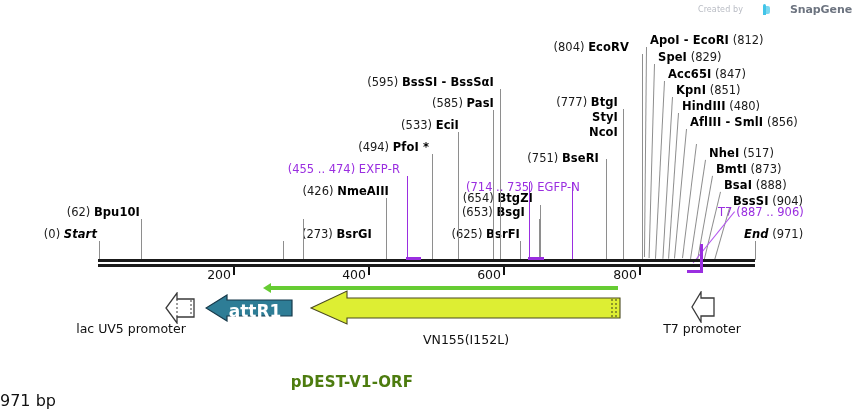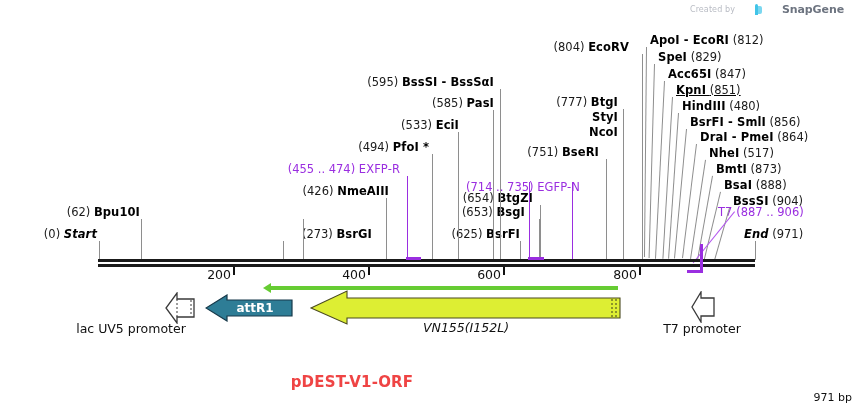--- a/index.html
+++ b/index.html
@@ -7,21 +7,21 @@
     width:852px;height:411px;
     background:#ffffff;
     font-family:"DejaVu Sans","Liberation Sans",sans-serif;
     position:relative;overflow:hidden;
     -webkit-font-smoothing:antialiased;
   }
   .stage{position:absolute;left:0;top:0;width:852px;height:411px;}
 
   
   .watermark{
-    position:absolute;right:8px;top:3px;
+    position:absolute;right:0;top:3px;
     display:flex;align-items:center;gap:20px;
     font-size:8px;color:#b9bcc4;font-weight:400;
     letter-spacing:.1px;
   }
   .watermark .sg{font-size:11px;color:#6d7480;font-weight:600;letter-spacing:-.1px;}
   .sg-mark{display:inline-block;width:7px;height:11px;position:relative;}
   .sg-mark:before{content:"";position:absolute;left:0;top:0;width:3px;height:11px;background:#41c4e8;border-radius:2px 2px 0 0;}
   .sg-mark:after{content:"";position:absolute;left:3.4px;top:1.5px;width:3.2px;height:8.5px;background:#7ad7f0;border-radius:0 2px 2px 0;}
 
   
@@ -51,25 +51,25 @@
   .rlabel{position:absolute;top:267px;font-size:12.5px;color:#111;transform:translateX(-100%);padding-right:1px;}
 
   
   .pbar{position:absolute;height:2.5px;background:#9a2ee0;}
   .pvert{position:absolute;width:2.5px;background:#9a2ee0;}
 
   
   .greenline{position:absolute;height:4px;background:#66cc33;}
   .green-head{position:absolute;width:0;height:0;border-top:5px solid transparent;border-bottom:5px solid transparent;border-right:8px solid #66cc33;}
   .arrow-caption{position:absolute;font-size:12.5px;color:#111;white-space:nowrap;transform:translateX(-50%);}
-  .arrow-inner-label{position:absolute;font-size:12px;color:#ffffff;font-weight:600;white-space:nowrap;transform:translateX(-50%);}
-
-  
-  .ptitle{position:absolute;width:704px;text-align:center;font-size:15px;font-weight:bold;color:#ef4444;letter-spacing:.2px;}
-  .pbp{position:absolute;width:852px;text-align:right;font-size:11px;color:#111;}
+  .arrow-inner-label{position:absolute;font-size:17px;color:#ffffff;font-weight:600;white-space:nowrap;transform:translateX(-50%);}
+
+  
+  .ptitle{position:absolute;width:704px;text-align:center;font-size:15px;font-weight:bold;color:#4d7c0f;letter-spacing:.2px;}
+  .pbp{position:absolute;width:852px;text-align:left;font-size:16px;color:#111;}
 </style>
 </head>
 <body>
 
 <div class="stage">
 
   <div class="watermark">
     <span>Created by</span>
     <span class="sg-mark"></span>
     <span class="sg">SnapGene</span>
@@ -124,21 +124,21 @@
   <div class="lab right" style="left:525px;top:206px;">
     <span class="pos">(653)</span>
     <span class="enz">BsgI</span>
   </div>
 
   <div class="lab right" style="left:533px;top:192px;">
     <span class="pos">(654)</span>
     <span class="enz">BtgZI</span>
   </div>
 
-  <div class="lab right" style="left:599px;top:146px;text-align:center;">
+  <div class="lab right" style="left:599px;top:152px;text-align:center;">
     <span class="pos">(751)</span>
     <span class="enz">BseRI</span>
   </div>
 
   <div class="lab right" style="left:618px;top:96px;">
     <span class="pos">(777)</span>
     <span class="enz">BtgI</span>
   </div>
   <div class="lab right" style="left:618px;top:111px;">
     <span class="enz">StyI</span>
@@ -157,35 +157,31 @@
     <span class="pos">(812)</span>
   </div>
   <div class="lab" style="left:658px;top:51px;">
     <span class="enz">SpeI</span>
     <span class="pos">(829)</span>
   </div>
   <div class="lab" style="left:668px;top:68px;">
     <span class="enz">Acc65I</span>
     <span class="pos">(847)</span>
   </div>
-  <div class="lab" style="left:676px;top:84px;text-decoration:underline;">
+  <div class="lab" style="left:676px;top:84px;">
     <span class="enz">KpnI</span>
     <span class="pos">(851)</span>
   </div>
   <div class="lab" style="left:682px;top:100px;">
     <span class="enz">HindIII</span>
     <span class="pos">(480)</span>
   </div>
   <div class="lab" style="left:690px;top:116px;">
-    <span class="enz">BsrFI - SmlI</span>
+    <span class="enz">AflIII - SmlI</span>
     <span class="pos">(856)</span>
-  </div>
-  <div class="lab" style="left:700px;top:131px;">
-    <span class="enz">DraI - PmeI</span>
-    <span class="pos">(864)</span>
   </div>
   <div class="lab" style="left:709px;top:147px;">
     <span class="enz">NheI</span>
     <span class="pos">(517)</span>
   </div>
   <div class="lab" style="left:716px;top:163px;">
     <span class="enz">BmtI</span>
     <span class="pos">(873)</span>
   </div>
   <div class="lab" style="left:724px;top:179px;">
@@ -299,21 +295,21 @@
   <svg style="position:absolute;left:205px;top:294px;" width="88" height="28">
     <polygon points="22,1 22,6 87,6 87,22 22,22 22,27 1,14" fill="#2e7d96" stroke="#17394a" stroke-width="1.2"></polygon>
   </svg>
   <div class="arrow-inner-label" style="left:255px;top:301px;">attR1</div>
 
   <svg style="position:absolute;left:309px;top:289px;" width="318" height="36">
     <polygon points="38,2 38,9 311,9 311,29 38,29 38,35 2,19" fill="#ddee33" stroke="#4a4a20" stroke-width="1.1"></polygon>
     <line x1="307" y1="10" x2="307" y2="28" stroke="#3a3a20" stroke-width="1" stroke-dasharray="2,2"></line>
     <line x1="303" y1="10" x2="303" y2="28" stroke="#3a3a20" stroke-width="1" stroke-dasharray="2,2"></line>
   </svg>
-  <div class="arrow-caption" style="left:466px;top:320px;font-style:italic;">VN155(I152L)</div>
+  <div class="arrow-caption" style="left:466px;top:332px;">VN155(I152L)</div>
 
   <svg style="position:absolute;left:690px;top:291px;" width="28" height="32">
     <polygon points="11,1 11,7 24,7 24,25 11,25 11,31 2,16" fill="#ffffff" stroke="#3a3a3a" stroke-width="1.3"></polygon>
   </svg>
   <div class="arrow-caption" style="left:702px;top:321px;">T7 promoter</div>
 
   <div class="ptitle" style="top:373px;">pDEST-V1-ORF</div>
   <div class="pbp" style="top:391px;">971 bp</div>
 
 </div>

